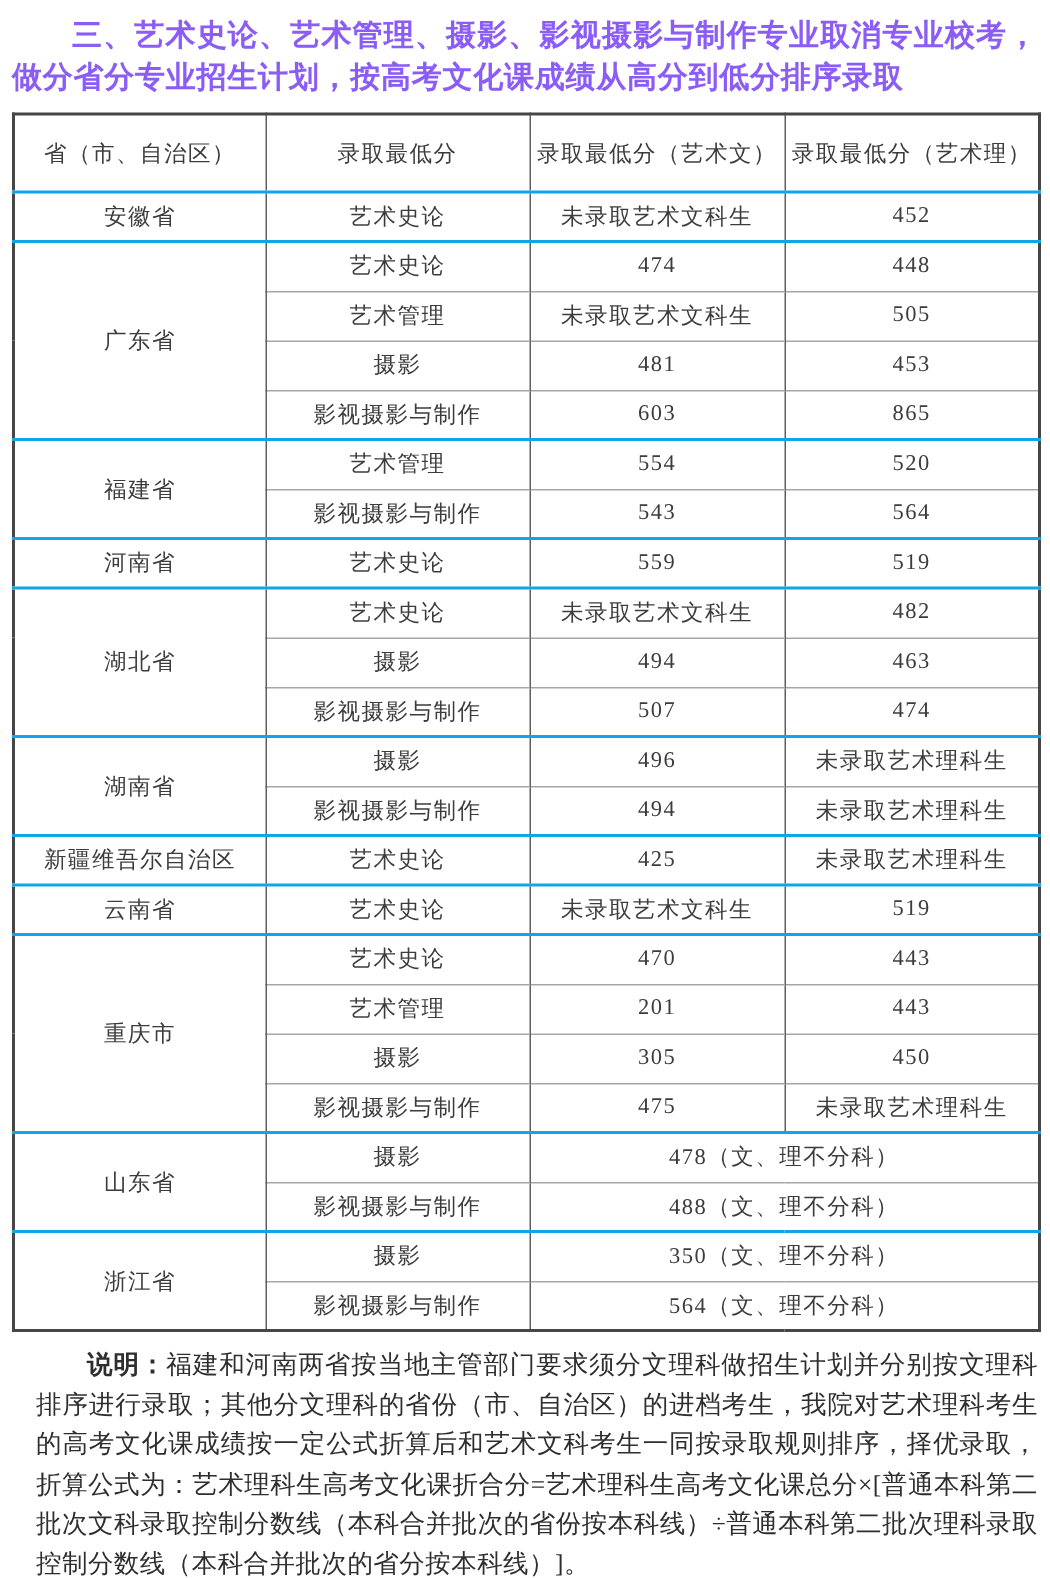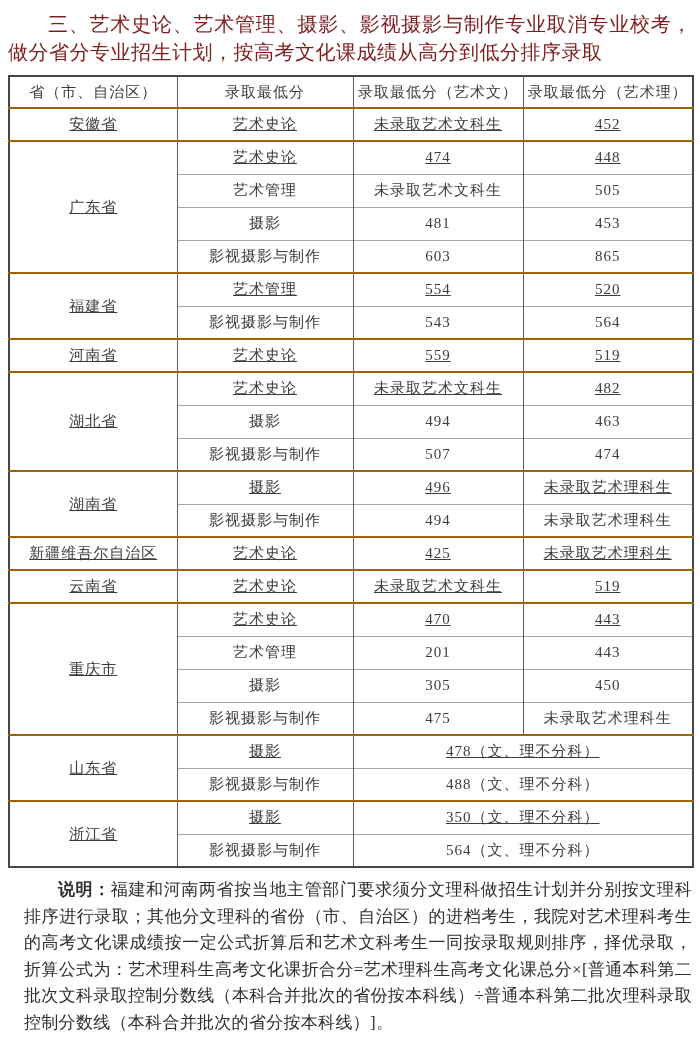--- a/index.html
+++ b/index.html
@@ -10,22 +10,22 @@
     font-family: "Liberation Serif", "DejaVu Serif", serif;
   }
   .page {
     position: relative;
     width: 700px; height: 1052px;
     padding: 10px 8px 0 8px;
     overflow: hidden;
   }
   .doc-title {
     font-size: 20px;
-    font-weight: normal;
-    color: #7f1d1d;
+    font-weight: bold;
+    color: #8b5cf6;
     line-height: 1.4;
     text-indent: 2em;
     text-align: justify;
     margin: 0 0 9px 0;
     letter-spacing: 0.5px;
   }
   table.score-table {
     width: 684px;
     border-collapse: collapse;
     table-layout: fixed;
@@ -39,23 +39,23 @@
     border-left: 1px solid #5e5e5e;
     border-right: 1px solid #5e5e5e;
     text-align: center;
     vertical-align: middle;
     font-size: 15px;
     font-weight: normal;
     color: #3c3c3c;
     padding: 0 2px;
     letter-spacing: 1px;
   }
-  .score-table th { height: 32px; }
+  .score-table th { height: 52px; }
   .score-table td { height: 33px; }
-  tr.group-start > td { border-top: 2px solid #a16207; text-decoration: underline; }
+  tr.group-start > td { border-top: 2px solid #0ea5e9; }
   tr.inner > td { border-top: 1px solid #a6a6a6; }
   .notes {
     margin-top: 9px;
     font-size: 17px;
     line-height: 26.5px;
     color: #2e2e2e;
     text-align: justify;
     text-indent: 2em;
     letter-spacing: 0.3px;
     margin-left: 16px;

